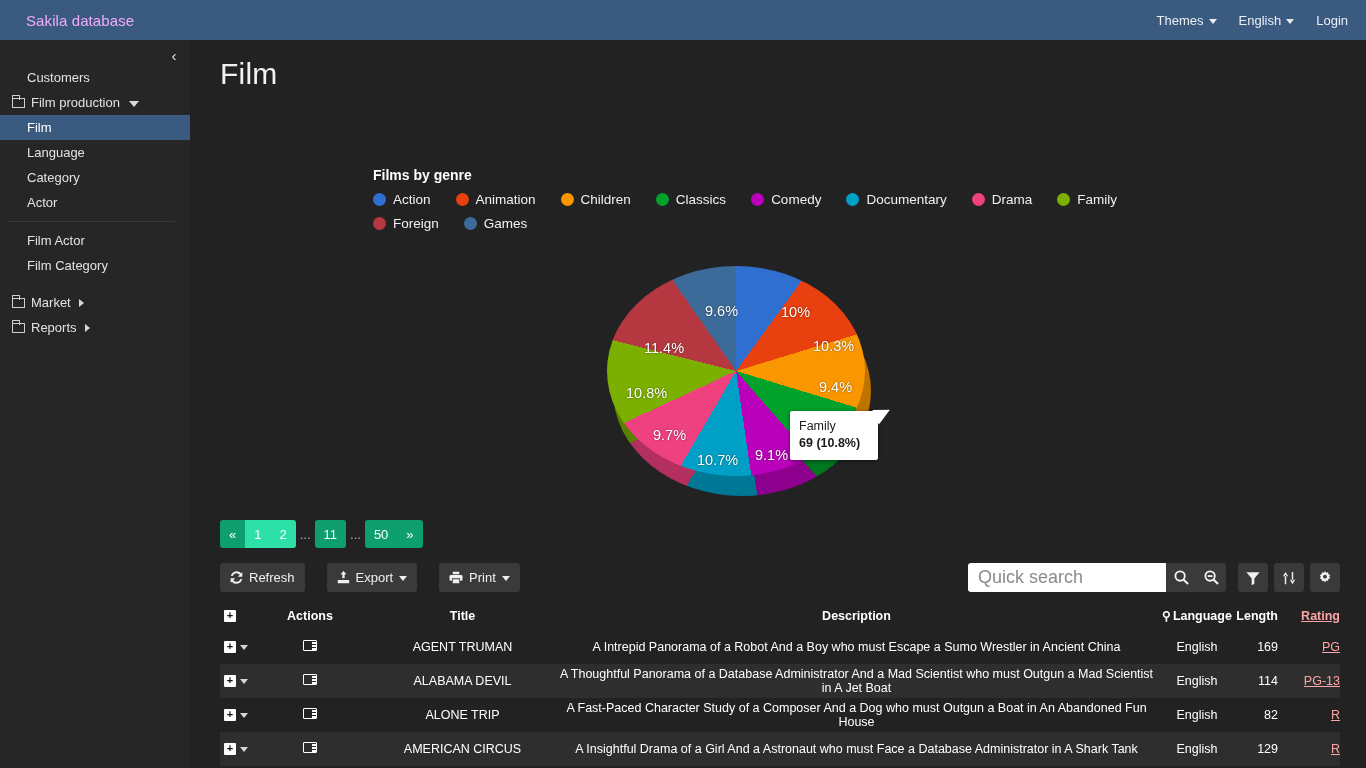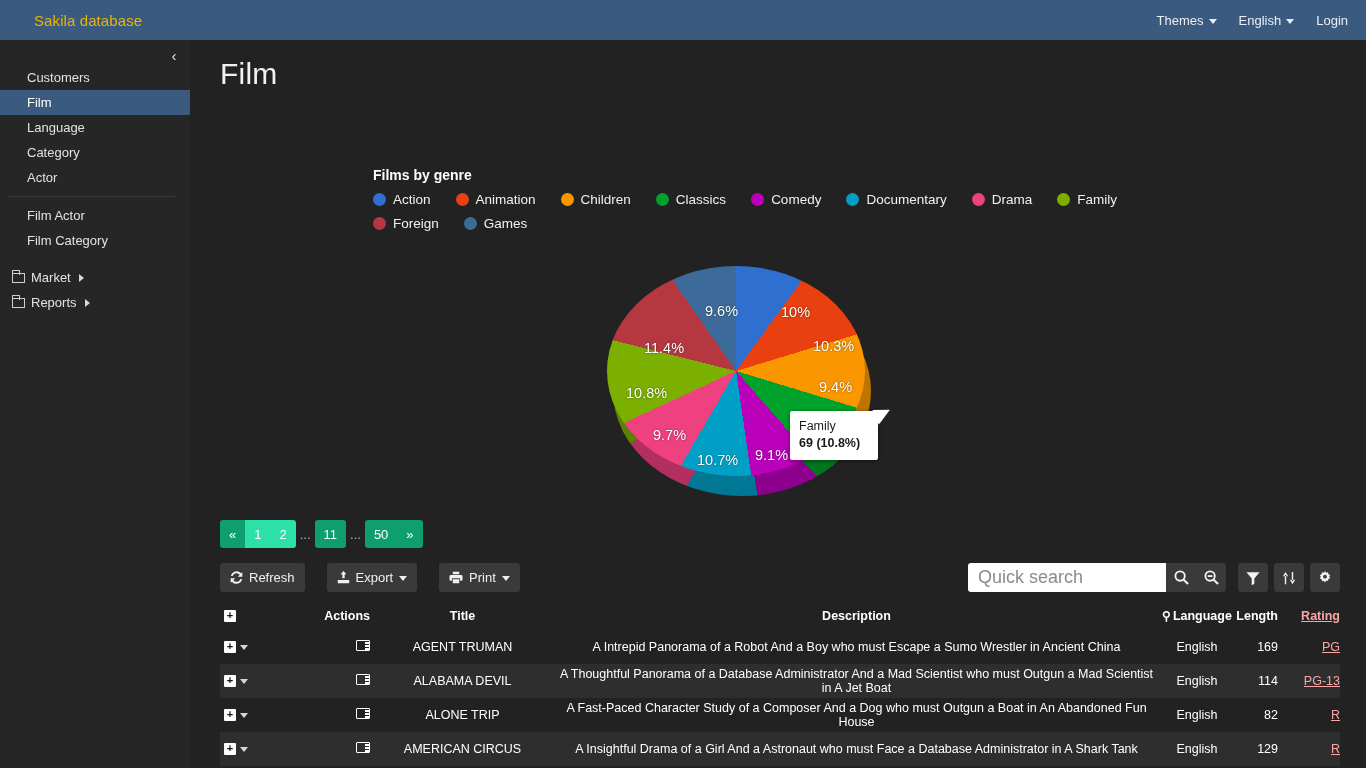--- a/index.html
+++ b/index.html
@@ -12,21 +12,21 @@
     font-family: "Liberation Sans", sans-serif;
     color: #e8e8e8;
   }
   
   .topbar {
     position: absolute; left: 0; top: 0; width: 1366px; height: 40px;
     background: #3a5a80;
     display: flex; align-items: center; justify-content: space-between;
   }
   .brand {
-    font-size: 15px; color: #eab308; padding-left: 34px; letter-spacing: .1px;
+    font-size: 15px; color: #f0abfc; padding-left: 26px; letter-spacing: .1px;
   }
   .topnav { display: flex; align-items: center; padding-right: 18px; gap: 22px; }
   .topnav .tn {
     font-size: 13px; color: #eaeef3; cursor: pointer;
     display: flex; align-items: center; gap: 5px;
   }
   .caret-d {
     width: 0; height: 0; border-left: 4px solid transparent;
     border-right: 4px solid transparent; border-top: 5px solid #eaeef3;
     display: inline-block; margin-top: 2px;
@@ -194,21 +194,21 @@
   }
   .ibtn.first { border-radius: 0; }
   .ibtn.last-of-pair { border-radius: 0 3px 3px 0; margin-right: 6px; }
   .ibtn.solo { border-radius: 3px; margin-left: 6px; }
   
   .table { position: absolute; left: 30px; top: 562px; width: 1120px; }
   .trow { display: flex; align-items: center; height: 34px; font-size: 12.5px; }
   .thead { height: 28px; font-weight: bold; color: #ffffff; font-size: 12.5px; }
   .trow.alt { background: #2e2e2e; }
   .c-exp { width: 30px; display: flex; align-items: center; gap: 4px; padding-left: 4px; }
-  .c-act { width: 120px; text-align: right; }
+  .c-act { width: 120px; text-align: center; }
   .c-title { width: 185px; text-align: center; color: #ffffff; }
   .c-desc { flex: 1; text-align: center; color: #ffffff; }
   .c-lang { width: 78px; text-align: center; color: #ffffff; }
   .c-len  { width: 48px; text-align: right; color: #ffffff; padding-right: 6px; }
   .c-rate { width: 56px; text-align: right; color: #fca5a5; text-decoration: underline; }
   .plus-box {
     width: 12px; height: 12px; background: #ffffff; color: #111111;
     font-size: 11px; line-height: 11px; font-weight: bold; text-align: center;
     border-radius: 1px; cursor: pointer; flex: 0 0 12px;
   }
@@ -250,20 +250,25 @@
 
 <div class="sidebar">
   <div class="collapse-btn">‹</div>
   <div class="nav">
 
     <div class="nav-item plain">
       <span>Customers</span>
     </div>
 
 
+    <div class="nav-item">
+      <span class="folder-ico"></span>
+      <span>Film production</span>
+      <span class="caret-dn"></span>
+    </div>
 
     <div class="nav-item child active">
       <span>Film</span>
     </div>
     <div class="nav-item child">
       <span>Language</span>
     </div>
     <div class="nav-item child">
       <span>Category</span>
     </div>

